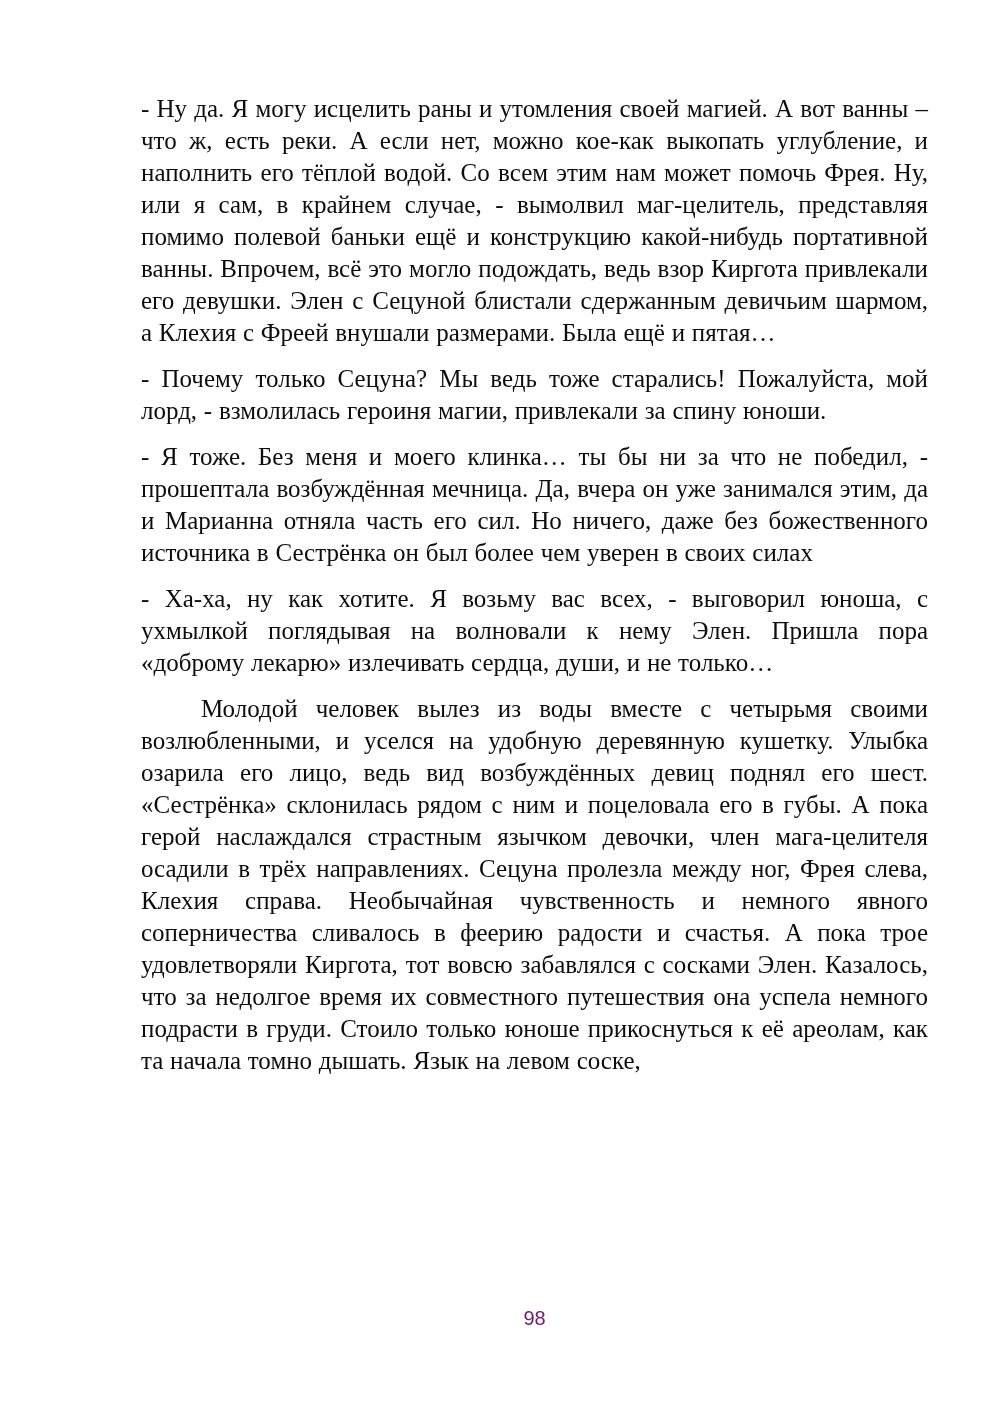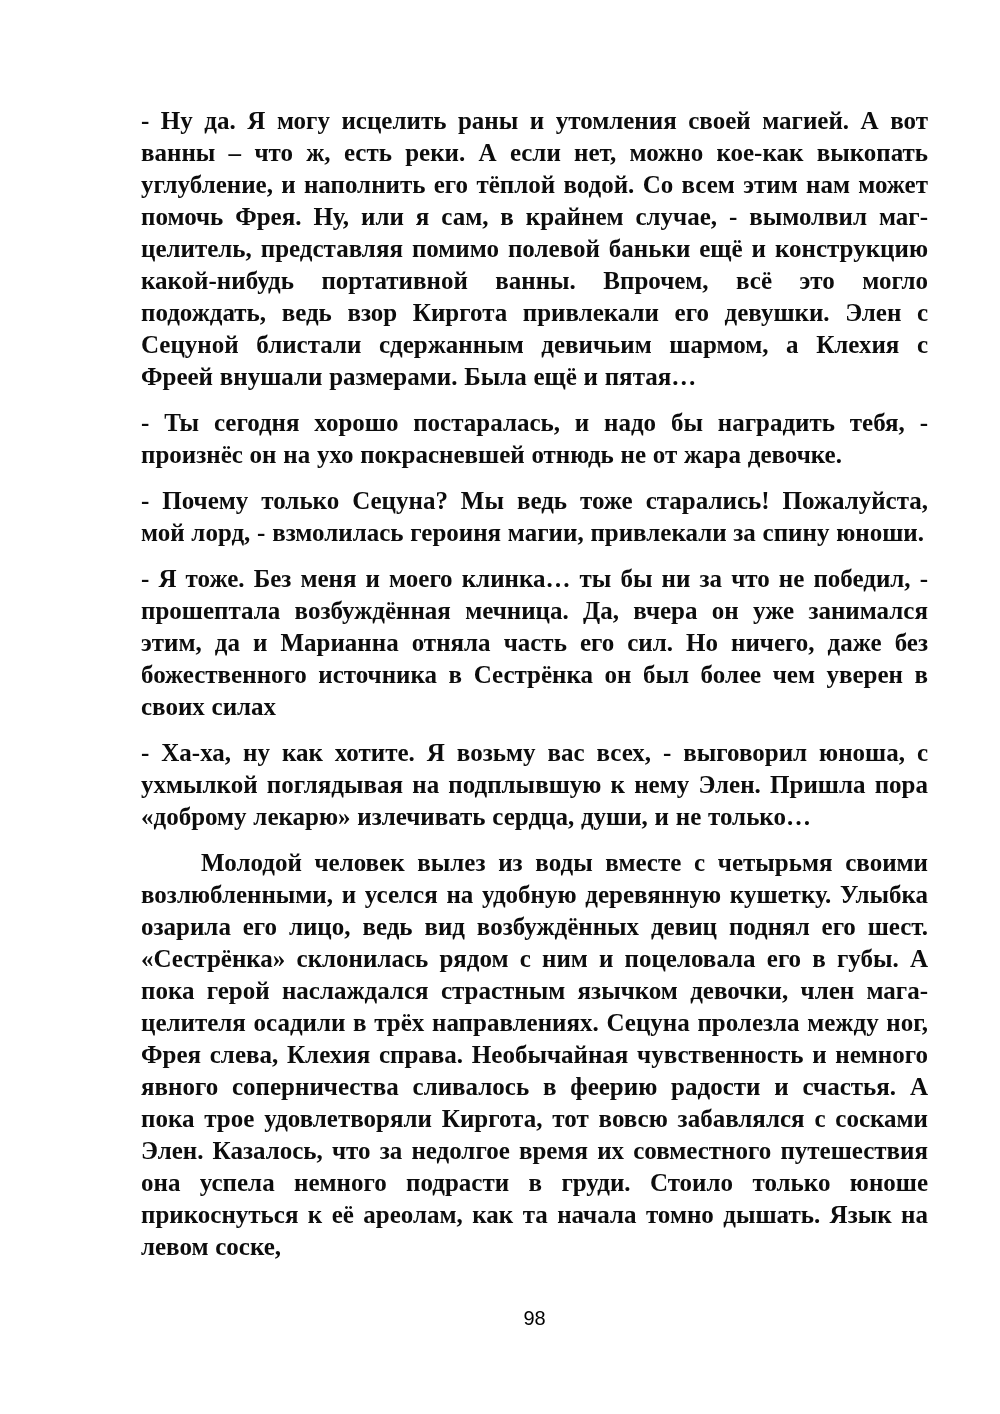--- a/index.html
+++ b/index.html
@@ -12,54 +12,52 @@
     width: 1000px;
     height: 1414px;
     background: #ffffff;
     overflow: hidden;
     font-family: "Liberation Serif", "DejaVu Serif", serif;
     color: #0d0d0d;
   }
   .text-body {
     position: absolute;
     left: 141px;
-    top: 16px;
+    top: 4px;
     width: 787px;
     padding-top: 89px;
     font-size: 25px;
     line-height: 32px;
     text-align: justify;
-    font-weight: bold;
   }
   .text-body p {
     margin: 0 0 14px 0;
     padding: 0;
     word-spacing: 0.5px;
   }
   .text-body p.indent-first {
     text-indent: 60px;
   }
   .page-footer {
     position: absolute;
     left: 141px;
     top: 1306px;
     width: 787px;
     text-align: center;
     font-family: "Liberation Sans", "DejaVu Sans", sans-serif;
     font-size: 20px;
     line-height: 24px;
-    color: #000000;
+    color: #701a75;
   }
 </style>
 </head>
 <body>
 
 <div class="page">
   <div class="text-body">
     <p>- Ну да. Я могу исцелить раны и утомления своей магией. А вот ванны – что ж, есть реки. А если нет, можно кое-как выкопать углубление, и наполнить его тёплой водой. Со всем этим нам может помочь Фрея. Ну, или я сам, в крайнем случае, - вымолвил маг-целитель, представляя помимо полевой баньки ещё и конструкцию какой-нибудь портативной ванны. Впрочем, всё это могло подождать, ведь взор Киргота привлекали его девушки. Элен с Сецуной блистали сдержанным девичьим шармом, а Клехия с Фреей внушали размерами. Была ещё и пятая…</p>
-    <p>- Ты сегодня хорошо постаралась, и надо бы наградить тебя, - произнёс он на ухо покрасневшей отнюдь не от жара девочке.</p>
     <p>- Почему только Сецуна? Мы ведь тоже старались! Пожалуйста, мой лорд, - взмолилась героиня магии, привлекали за спину юноши.</p>
     <p>- Я тоже. Без меня и моего клинка… ты бы ни за что не победил, - прошептала возбуждённая мечница. Да, вчера он уже занимался этим, да и Марианна отняла часть его сил. Но ничего, даже без божественного источника в Сестрёнка он был более чем уверен в своих силах</p>
-    <p>- Ха-ха, ну как хотите. Я возьму вас всех, - выговорил юноша, с ухмылкой поглядывая на подплывшую к нему Элен. Пришла пора «доброму лекарю» излечивать сердца, души, и не только…</p>
+    <p>- Ха-ха, ну как хотите. Я возьму вас всех, - выговорил юноша, с ухмылкой поглядывая на волновали к нему Элен. Пришла пора «доброму лекарю» излечивать сердца, души, и не только…</p>
     <p class="indent-first">Молодой человек вылез из воды вместе с четырьмя своими возлюбленными, и уселся на удобную деревянную кушетку. Улыбка озарила его лицо, ведь вид возбуждённых девиц поднял его шест. «Сестрёнка» склонилась рядом с ним и поцеловала его в губы. А пока герой наслаждался страстным язычком девочки, член мага-целителя осадили в трёх направлениях. Сецуна пролезла между ног, Фрея слева, Клехия справа. Необычайная чувственность и немного явного соперничества сливалось в феерию радости и счастья. А пока трое удовлетворяли Киргота, тот вовсю забавлялся с сосками Элен. Казалось, что за недолгое время их совместного путешествия она успела немного подрасти в груди. Стоило только юноше прикоснуться к её ареолам, как та начала томно дышать. Язык на левом соске,</p>
   </div>
   <div class="page-footer">98</div>
 </div>
 
 </body></html>

